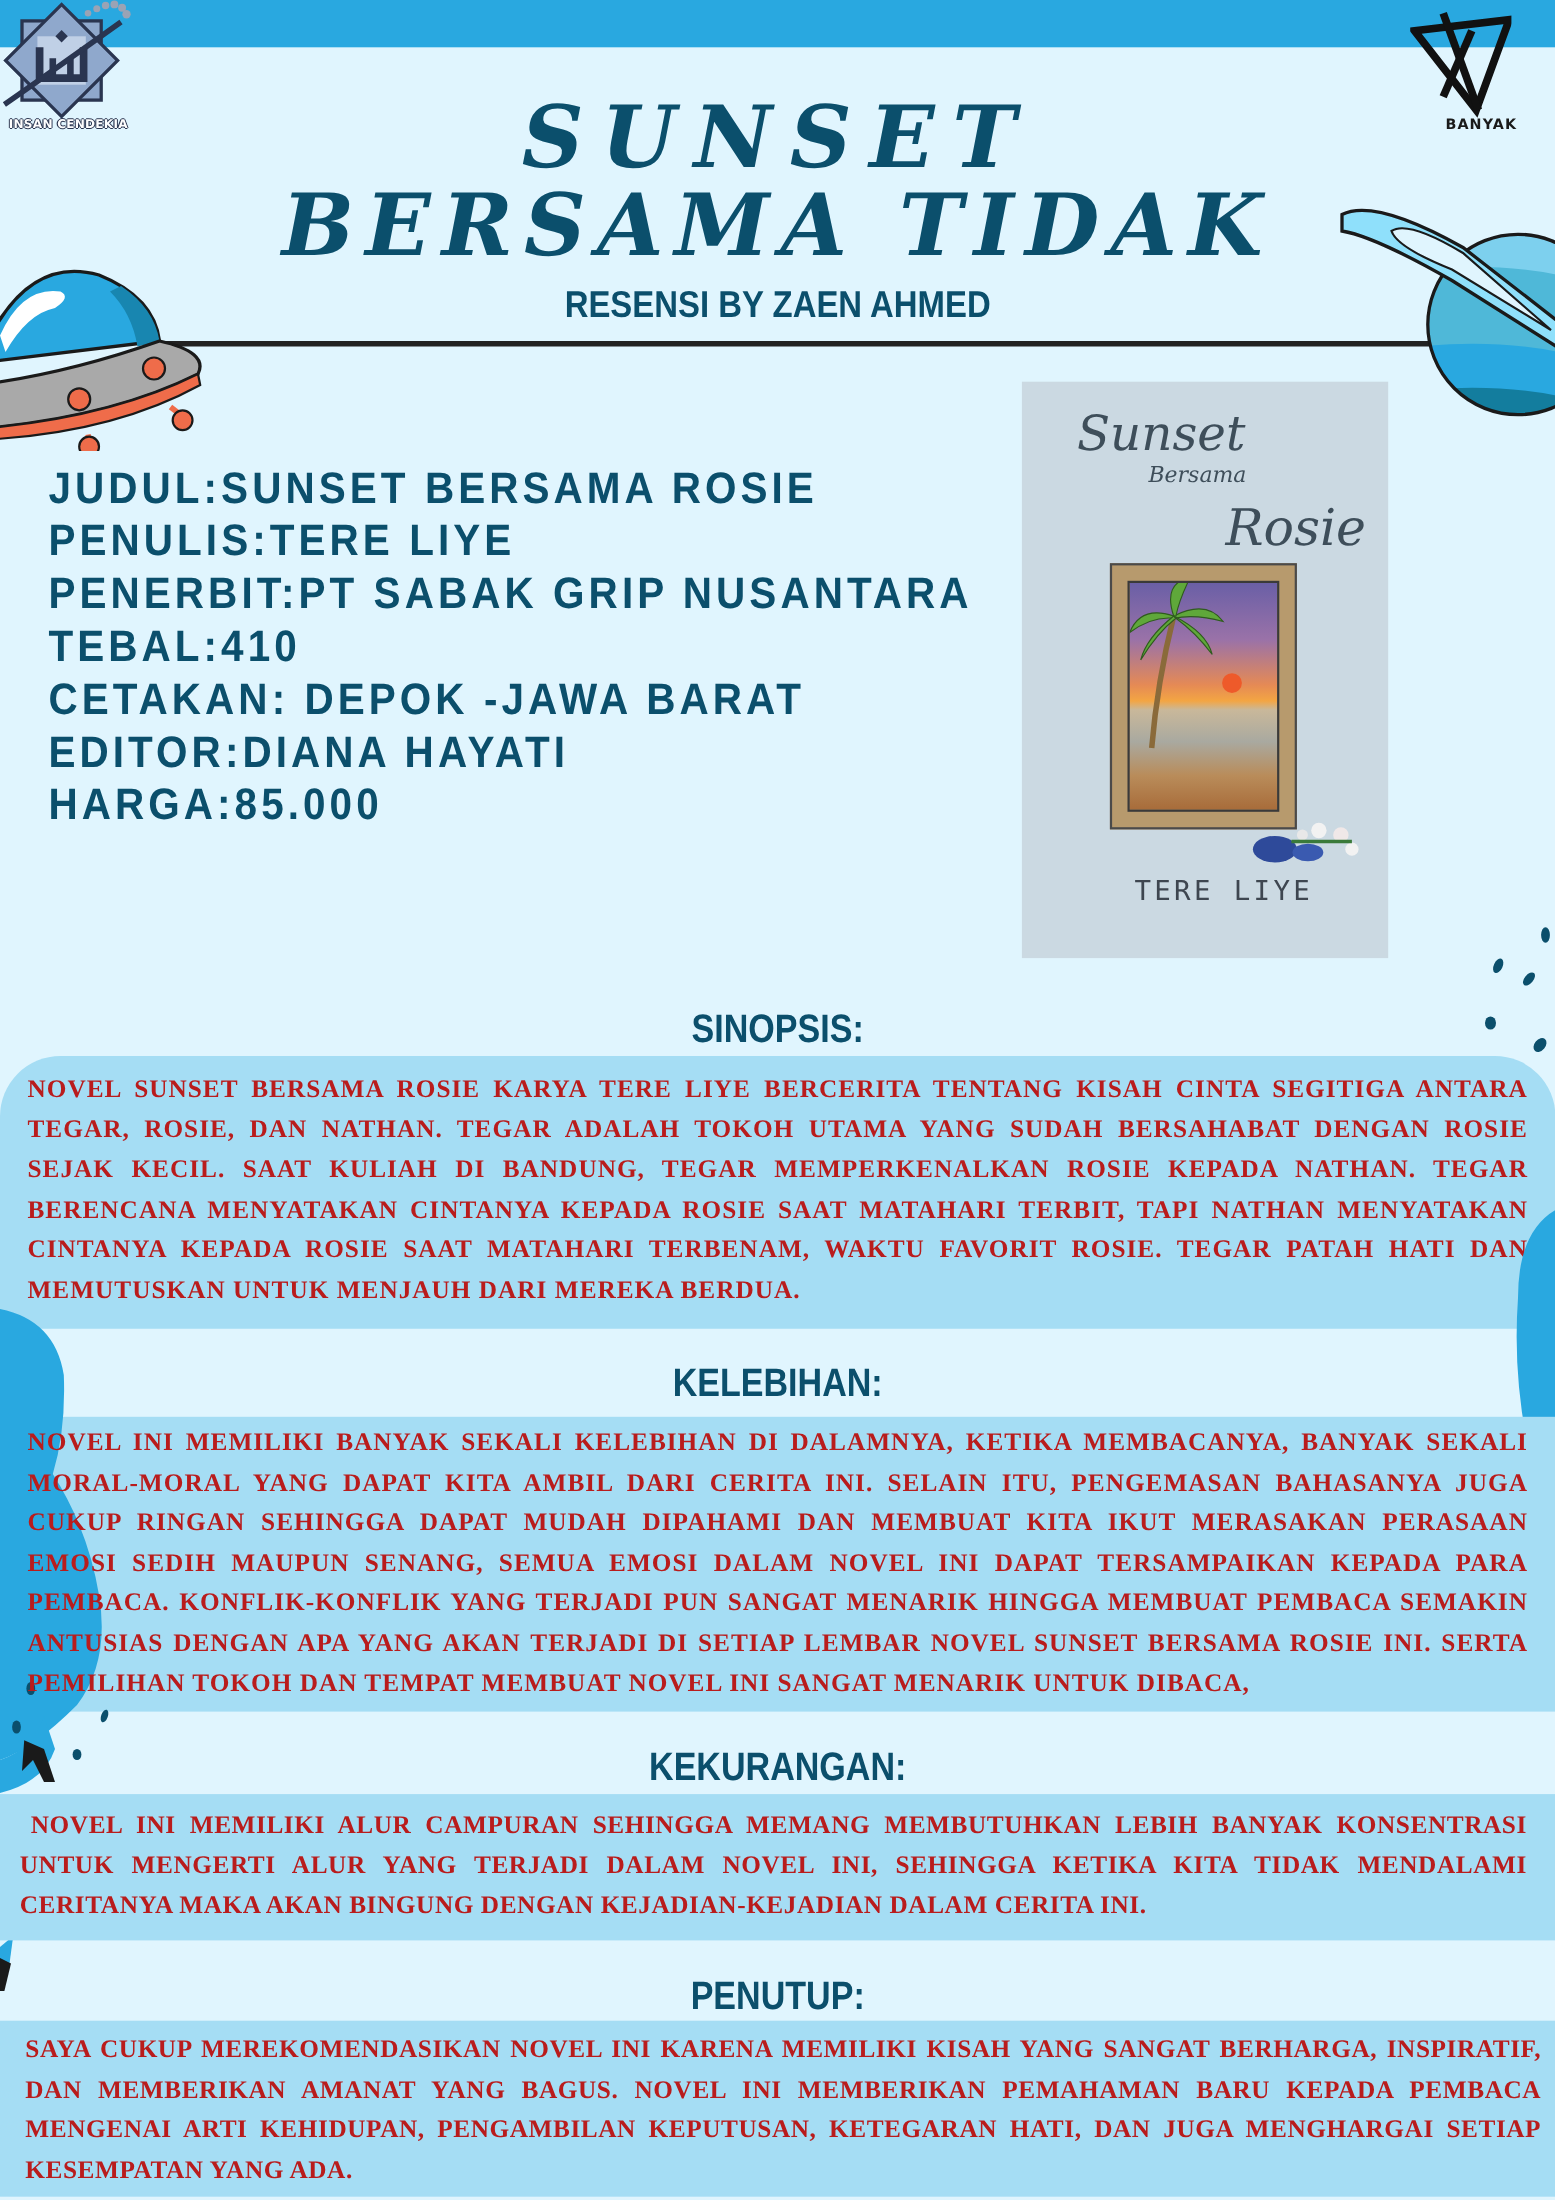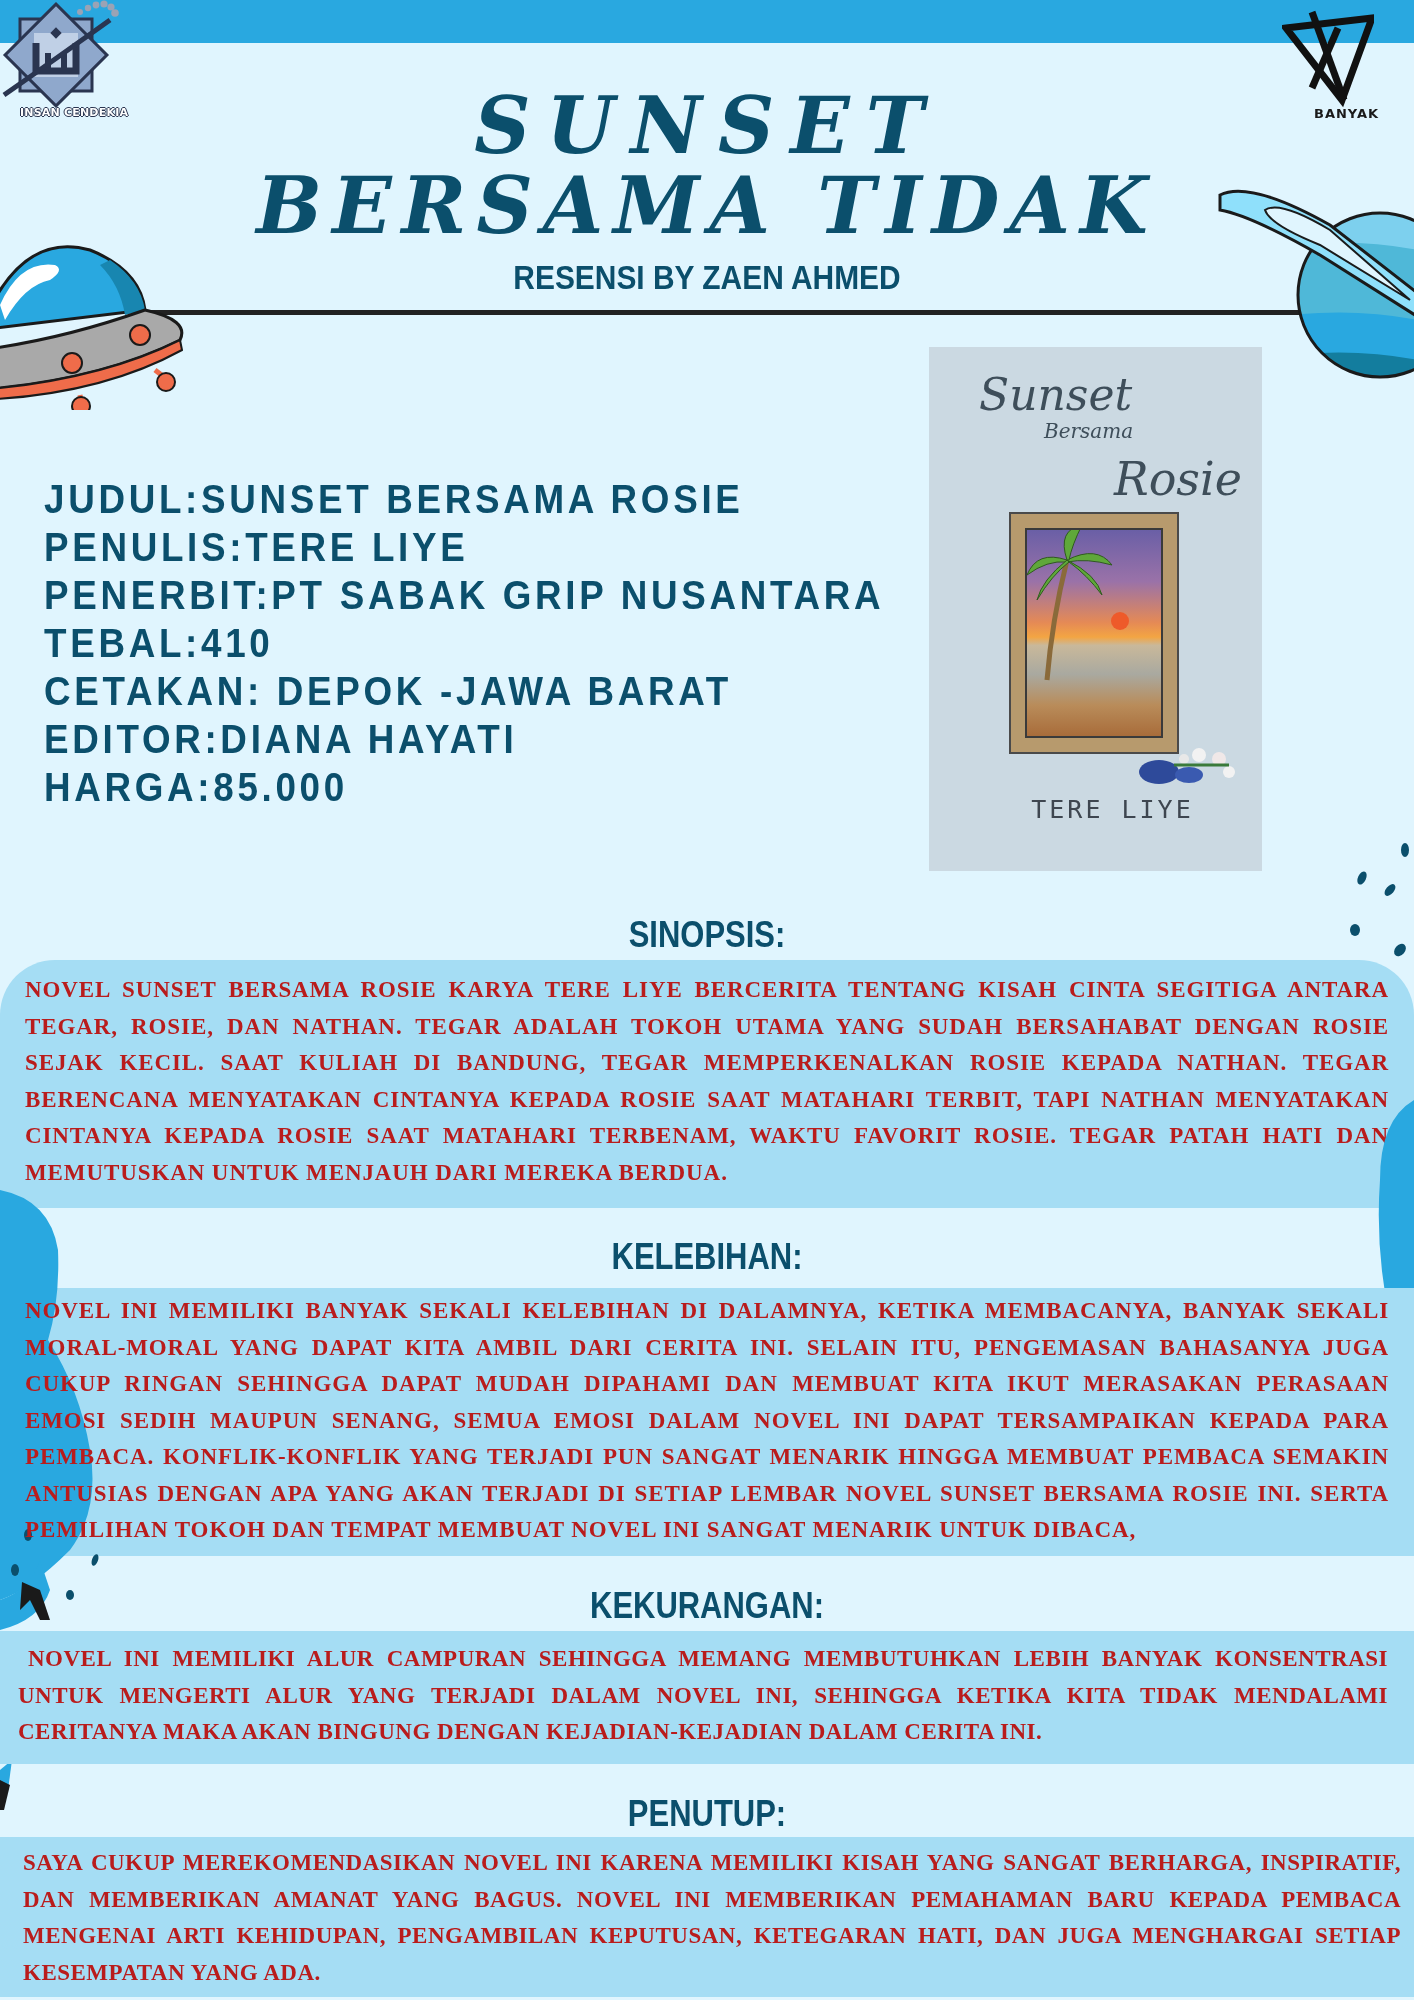--- a/index.html
+++ b/index.html
@@ -15,21 +15,20 @@
       background: #29a8e0;
     }
     .logo-left {
       position: absolute; left: 0; top: 0; width: 120px; height: 122px;
     }
     .logo-left-text {
       position: absolute; left: 8px; top: 106px; font-size: 11px; font-weight: bold;
       color: #ffffff; letter-spacing: 0.2px;
       text-shadow: -1px 0 #2a3550, 1px 0 #2a3550, 0 -1px #2a3550, 0 1px #2a3550;
       font-family: "DejaVu Sans", sans-serif;
-      margin-left: 12px;
     }
     .logo-right {
       position: absolute; left: 1282px; top: 8px; width: 92px; height: 100px;
     }
     .logo-right-text {
       position: absolute; left: 1314px; top: 106px; font-size: 13px; font-weight: bold;
       color: #1a1a1a; letter-spacing: 1px;
       font-family: "DejaVu Sans", sans-serif;
     }
     .title {
@@ -46,21 +45,21 @@
       transform: scaleX(0.88);
     }
     .divider {
       position: absolute; left: 150px; top: 310px; width: 1150px; height: 5px;
       background: #222222;
     }
     .ufo { position: absolute; left: 0; top: 210px; width: 190px; height: 200px; }
     .planet { position: absolute; left: 1210px; top: 185px; width: 204px; height: 200px; }
 
     .info-list {
-      position: absolute; left: 44px; top: 475px;
+      position: absolute; left: 44px; top: 420px;
     }
     .info-line {
       font-size: 40px; font-weight: bold; letter-spacing: 4px; line-height: 48px;
       color: #0b4f6c; white-space: nowrap;
       transform-origin: left center; transform: scaleX(0.92);
     }
     .book-cover {
       position: absolute; left: 929px; top: 347px; width: 333px; height: 524px;
       background: #cbd9e2; overflow: hidden;
     }

